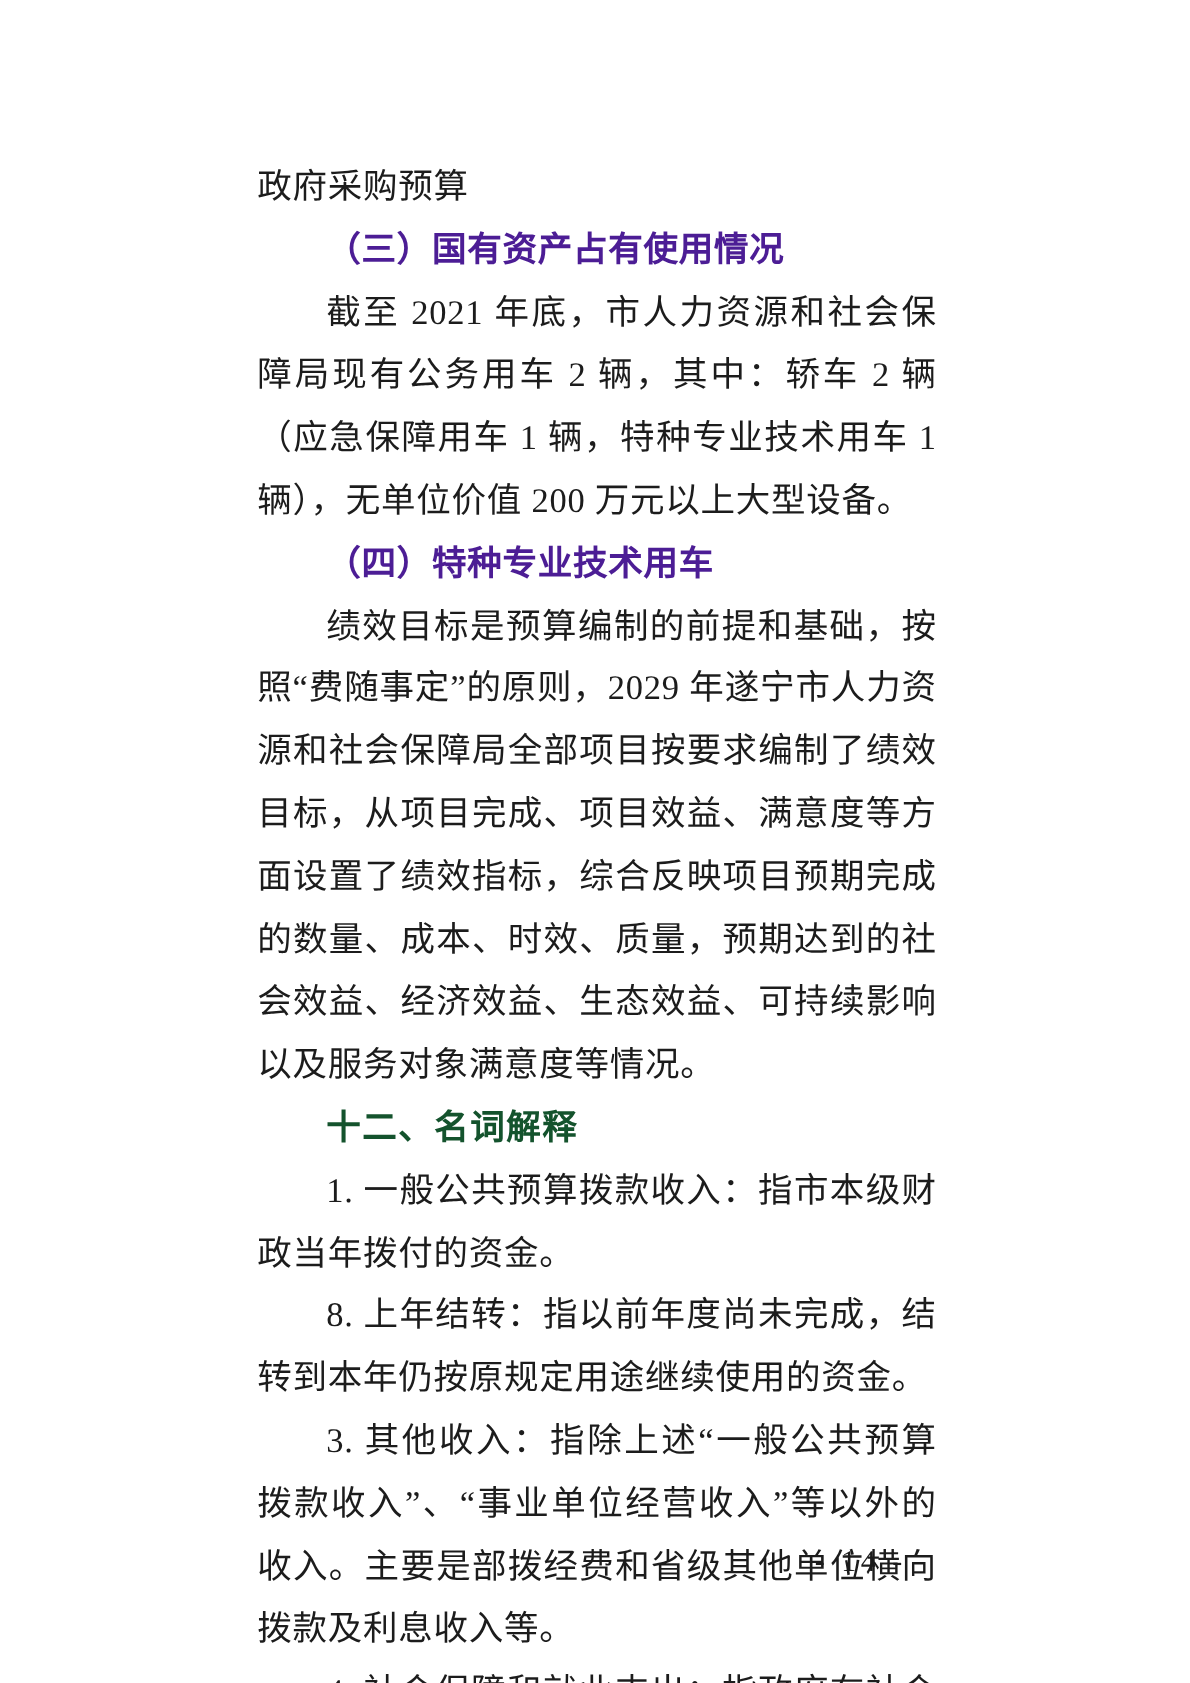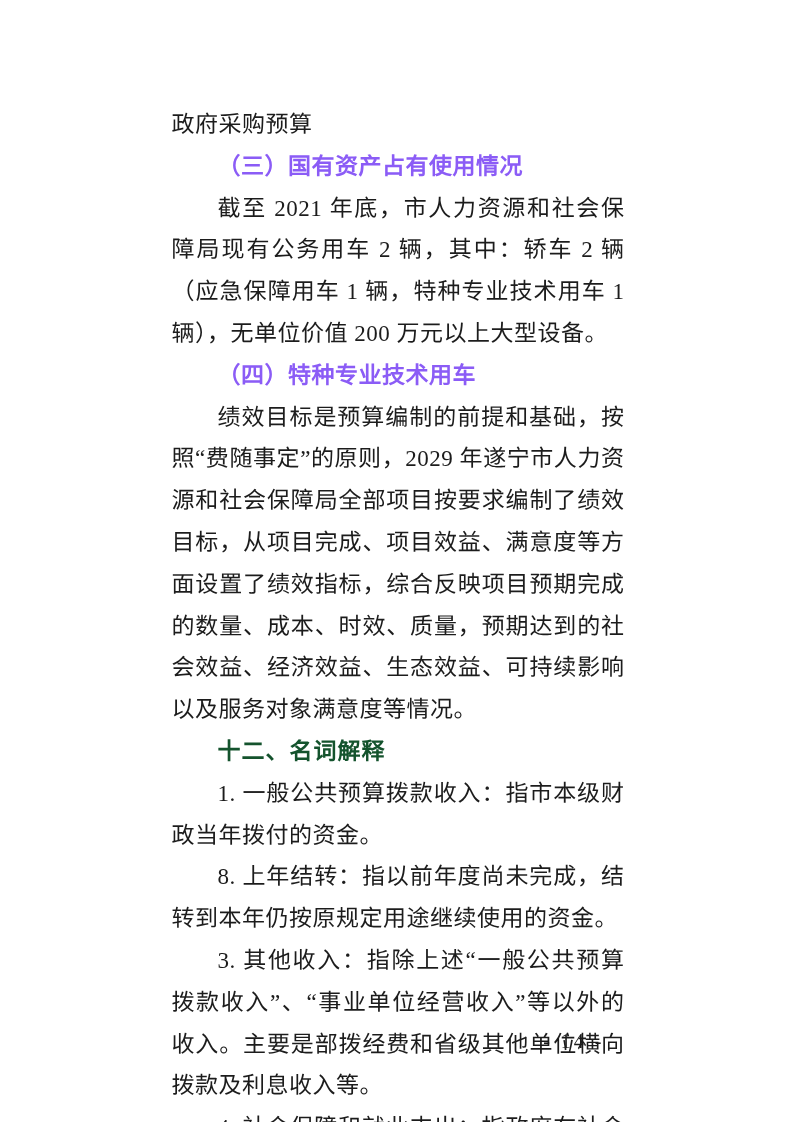--- a/index.html
+++ b/index.html
@@ -25,21 +25,21 @@
     color: #1c1c1c;
     text-align: justify;
     text-justify: inter-character;
     letter-spacing: 0.5px;
   }
   .indent {
     text-indent: 2em;
   }
   .heading-kai {
     font-weight: bold;
-    color: #8b5cf6;
+    color: #4c1d95;
   }
   .heading-hei {
     font-weight: bold;
     font-family: "Liberation Sans", "DejaVu Sans", sans-serif;
     color: #14532d;
     letter-spacing: 1px;
   }
   .page-number {
     position: absolute;
     top: 1030px;

